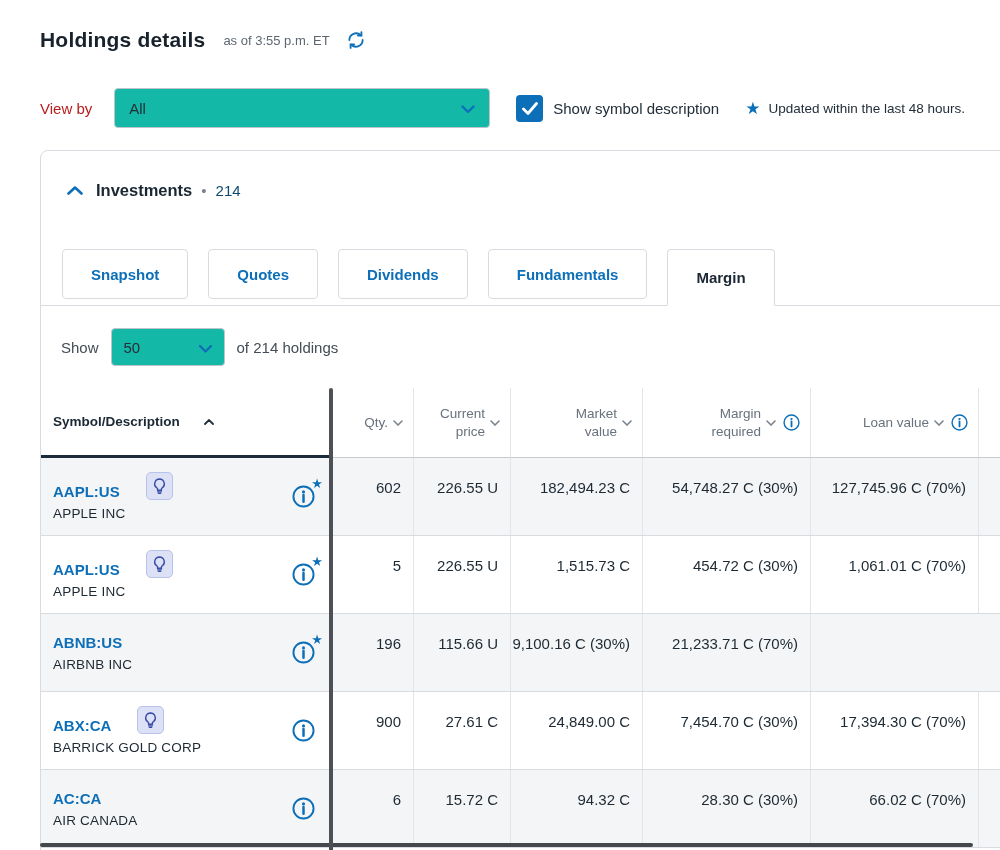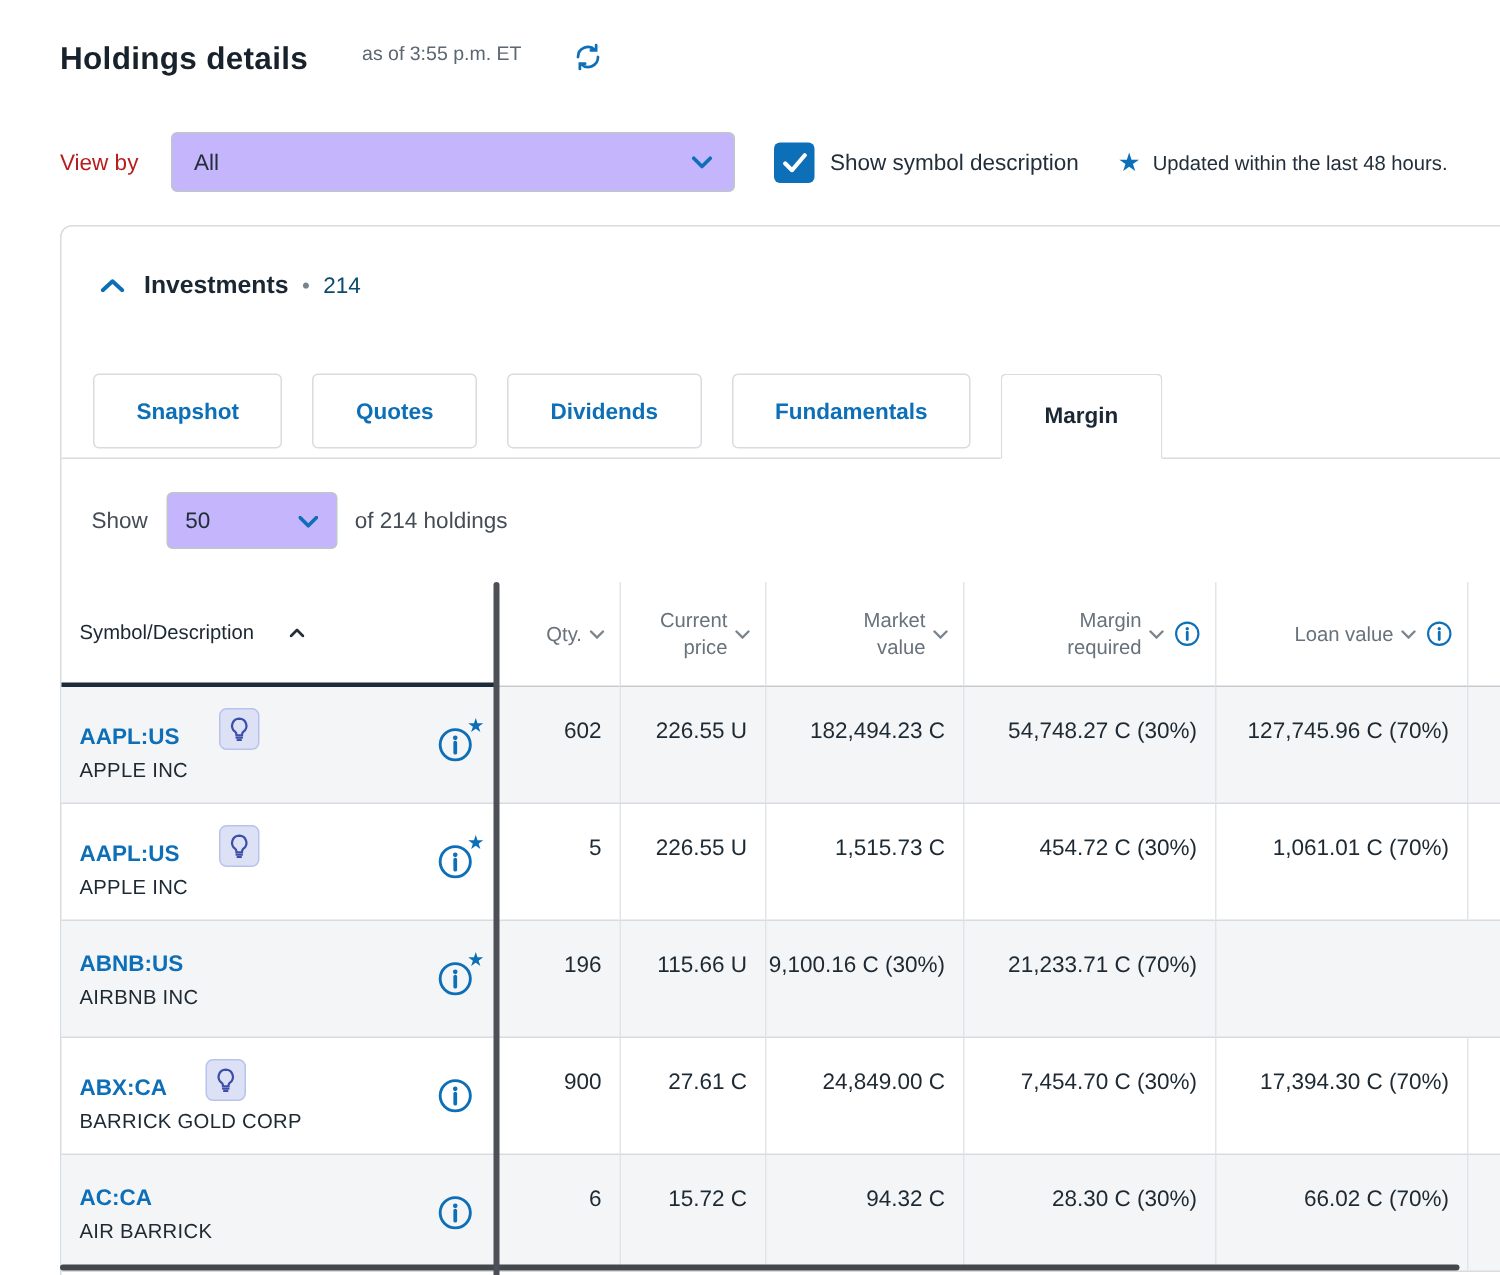--- a/index.html
+++ b/index.html
@@ -1,29 +1,29 @@
 <!DOCTYPE html>
 <html><head>
 <meta charset="utf-8">
 <style>
   html,body{width:1000px;height:850px;margin:0;overflow:hidden;background:#fff;
     font-family:"Liberation Sans","DejaVu Sans",sans-serif;color:#1e2b38;}
   .page{position:relative;width:1000px;height:850px;}
 
   
-  .title-row{display:flex;align-items:flex-start;padding:28px 0 0 40px;gap:18px;}
+  .title-row{display:flex;align-items:center;padding:28px 0 0 40px;}
   .title-row h1{margin:0;font-size:21px;font-weight:700;color:#18222c;letter-spacing:.2px;}
   .asof{margin-left:18px;font-size:13px;color:#5d6771;}
   .refresh{margin-left:16px;display:inline-flex;cursor:pointer;}
 
   
   .filter-row{display:flex;align-items:center;margin:36px 0 0 40px;height:40px;}
   .viewby-label{font-size:15px;color:#b91c1c;}
   .select{display:flex;align-items:center;justify-content:space-between;border:1px solid #bfc5cb;
-    border-radius:4px;background:#c4b5fd;font-size:15px;color:#222e39;cursor:pointer;}
+    border-radius:4px;background:#14b8a6;font-size:15px;color:#222e39;cursor:pointer;}
   .select.viewby{width:346px;height:38px;padding:0 14px;margin-left:22px;}
   .select.small{width:88px;height:36px;padding:0 12px;}
   .checkbox{width:27px;height:27px;background:#0d6fb8;border-radius:4px;margin-left:26px;
     display:inline-flex;align-items:center;justify-content:center;cursor:pointer;}
   .cb-label{margin-left:10px;font-size:15px;color:#222e39;}
   .legend-star{margin-left:26px;font-size:17px;color:#0d6fb8;line-height:1;}
   .legend-text{margin-left:8px;font-size:13.5px;color:#222e39;}
 
   
   .card{margin:22px 0 0 40px;width:1060px;border:1px solid #d8dce0;border-radius:8px 8px 0 0;
@@ -44,21 +44,21 @@
 
   
   .show-row{display:flex;align-items:center;gap:12px;margin:22px 20px 22px 20px;height:38px;
     font-size:15px;color:#444c55;}
 
   
   .table{position:relative;width:100%;}
   .thead,.trow{display:grid;grid-template-columns:290px 82px 97px 132px 168px 168px minmax(120px,1fr);}
   .hcell{height:70px;display:flex;align-items:center;border-bottom:1px solid #c7cbd0;box-sizing:border-box;
     font-size:13.5px;color:#68727c;}
-  .hcell.sym{padding-left:12px;border-bottom:3px solid #1c2b3a;font-weight:400;color:#1b2733;gap:24px;cursor:pointer;}
+  .hcell.sym{padding-left:12px;border-bottom:3px solid #1c2b3a;font-weight:700;color:#1b2733;gap:24px;cursor:pointer;}
   .hcell.num{justify-content:flex-end;text-align:right;padding-right:10px;gap:5px;cursor:pointer;}
   .hlabel.wrap{display:inline-block;width:min-content;line-height:1.3;}
   .bl{border-left:1px solid #e2e5e8;}
   .hinfo{display:inline-flex;margin-left:2px;cursor:pointer;}
 
   .trow{border-bottom:1px solid #d8dbdf;height:78px;box-sizing:border-box;}
   .tbody .trow:nth-child(odd){background:#f4f5f6;}
   .cell{box-sizing:border-box;}
   .cell.sym{display:flex;align-items:center;justify-content:space-between;padding:0 16px 0 12px;}
   .sym-line{display:flex;align-items:flex-end;gap:26px;}
@@ -323,21 +323,21 @@
     <div class="cell bl"></div>
   </div>
 
   <div class="trow">
     <div class="cell sym">
       <div class="sym-left">
         <div class="sym-line">
           <a class="sym-link">AC:CA</a>
 
         </div>
-        <div class="desc">AIR BARRICK</div>
+        <div class="desc">AIR CANADA</div>
       </div>
       <span class="info-wrap">
         <svg width="23" height="23" viewBox="0 0 24 24">
                   <circle cx="12" cy="12" r="10.5" fill="none" stroke="#0d6fb8" stroke-width="2"></circle>
                   <circle cx="12" cy="7.2" r="1.6" fill="#0d6fb8"></circle>
                   <path d="M12 10.5v7" stroke="#0d6fb8" stroke-width="2.6" stroke-linecap="round"></path>
                 </svg>
 
       </span>
     </div>

